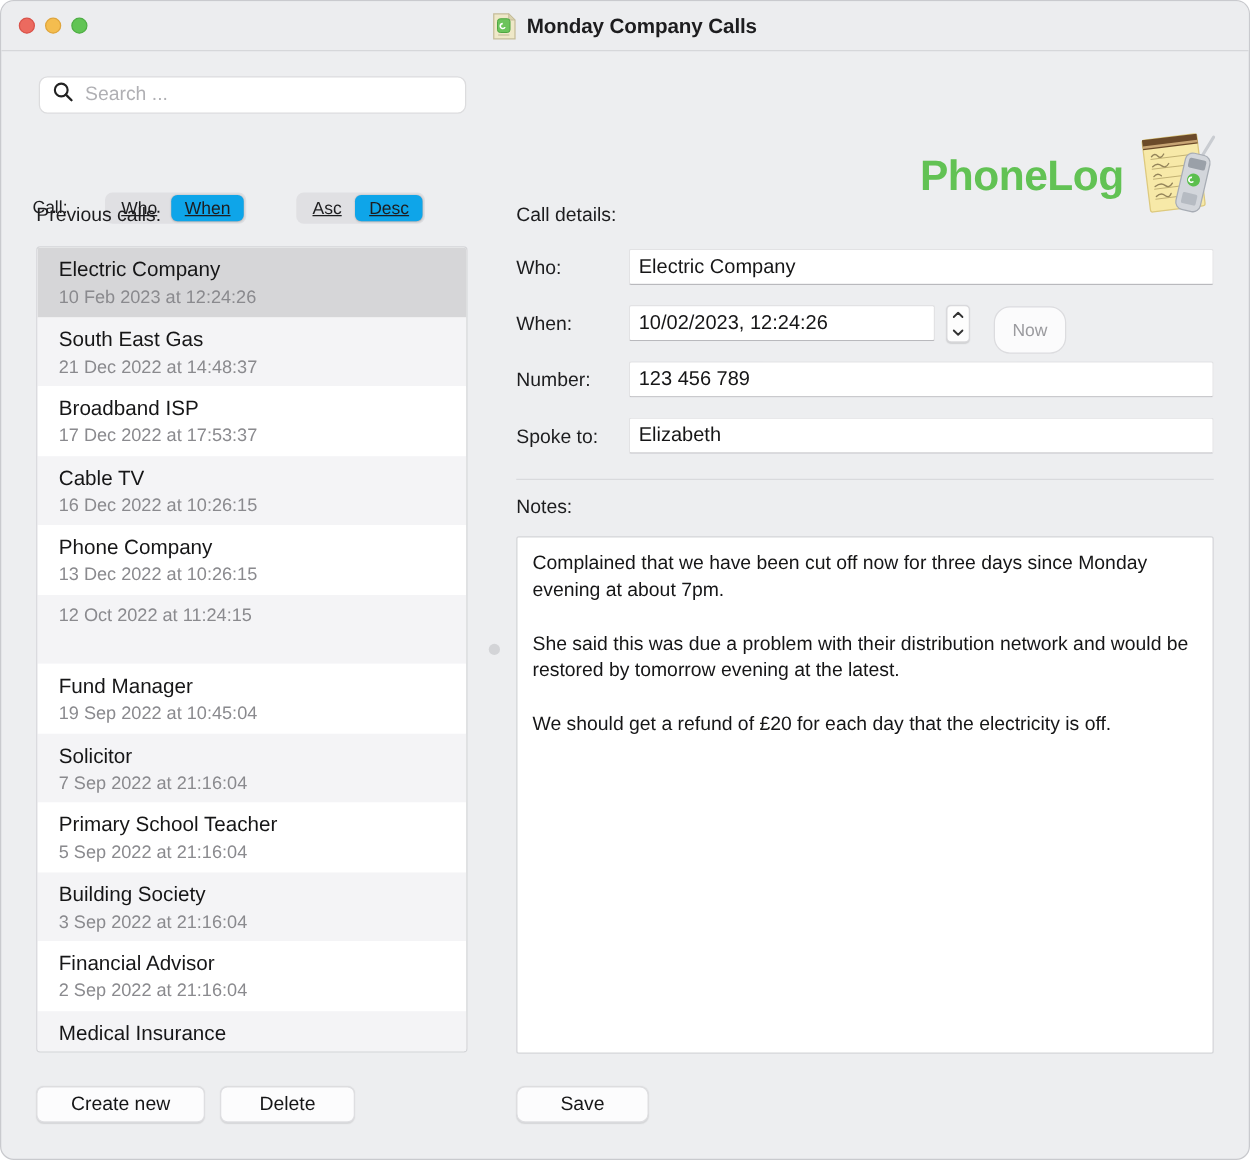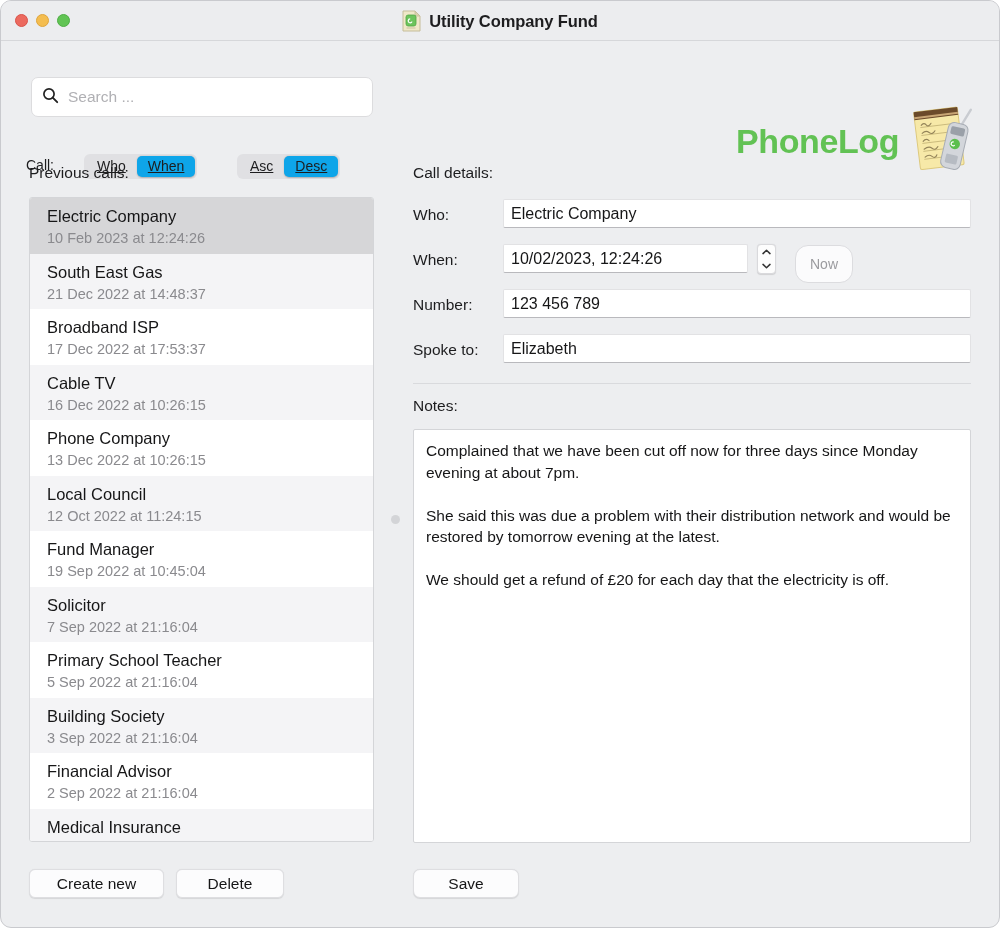--- a/index.html
+++ b/index.html
@@ -65,22 +65,22 @@
     letter-spacing: -0.1px;
   }
 
   
   #topbar {
     position: relative;
     height: 112px;
   }
   #search-field {
     position: absolute;
-    left: 30px; top: 36px;
-    width: 342px; height: 40px;
+    left: 30px; top: 20px;
+    width: 342px; height: 30px;
     background: #ffffff;
     border: 1px solid #dcdcde;
     border-radius: 7px;
     display: flex;
     align-items: center;
     padding-left: 10px;
     gap: 9px;
   }
   #search-input {
     border: none; outline: none;
@@ -329,21 +329,21 @@
     <div id="title-center">
       <span id="doc-icon">
         <svg width="19" height="22" viewBox="0 0 19 22">
           <path d="M1 1 h12 l5 5 v15 h-17 z" fill="#efe8c8" stroke="#c5bd9a" stroke-width="1"></path>
           <path d="M13 1 l5 5 h-5 z" fill="#d9d2ae" stroke="#c5bd9a" stroke-width="0.8"></path>
           <rect x="4" y="5" width="10" height="11" rx="2.2" fill="#6cc45c" stroke="#4fa642" stroke-width="0.8"></rect>
           <path d="M8.2 8.2 a2.6 2.6 0 1 0 2.4 3.6 l-1.3 -0.3 a1.3 1.3 0 1 1 -1.1 -1.9 z" fill="#ffffff"></path>
           <rect x="4.5" y="17.4" width="9" height="1.2" fill="#cfc8a6"></rect>
         </svg>
       </span>
-      <span id="title-text">Utility Company Fund</span>
+      <span id="title-text">Monday Company Calls</span>
     </div>
   </div>
 
   <div id="topbar">
 
     <div id="search-field">
       <span>
         <svg width="17" height="17" viewBox="0 0 17 17">
           <circle cx="7" cy="7" r="5.1" fill="none" stroke="#222" stroke-width="1.7"></circle>
           <line x1="10.7" y1="10.7" x2="15.2" y2="15.2" stroke="#222" stroke-width="1.9" stroke-linecap="round"></line>
@@ -418,21 +418,20 @@
       </div>
       <div class="row alt">
         <div class="row-title">Cable TV</div>
         <div class="row-date">16 Dec 2022 at 10:26:15</div>
       </div>
       <div class="row">
         <div class="row-title">Phone Company</div>
         <div class="row-date">13 Dec 2022 at 10:26:15</div>
       </div>
       <div class="row alt">
-        <div class="row-title">Local Council</div>
         <div class="row-date">12 Oct 2022 at 11:24:15</div>
       </div>
       <div class="row">
         <div class="row-title">Fund Manager</div>
         <div class="row-date">19 Sep 2022 at 10:45:04</div>
       </div>
       <div class="row alt">
         <div class="row-title">Solicitor</div>
         <div class="row-date">7 Sep 2022 at 21:16:04</div>
       </div>

